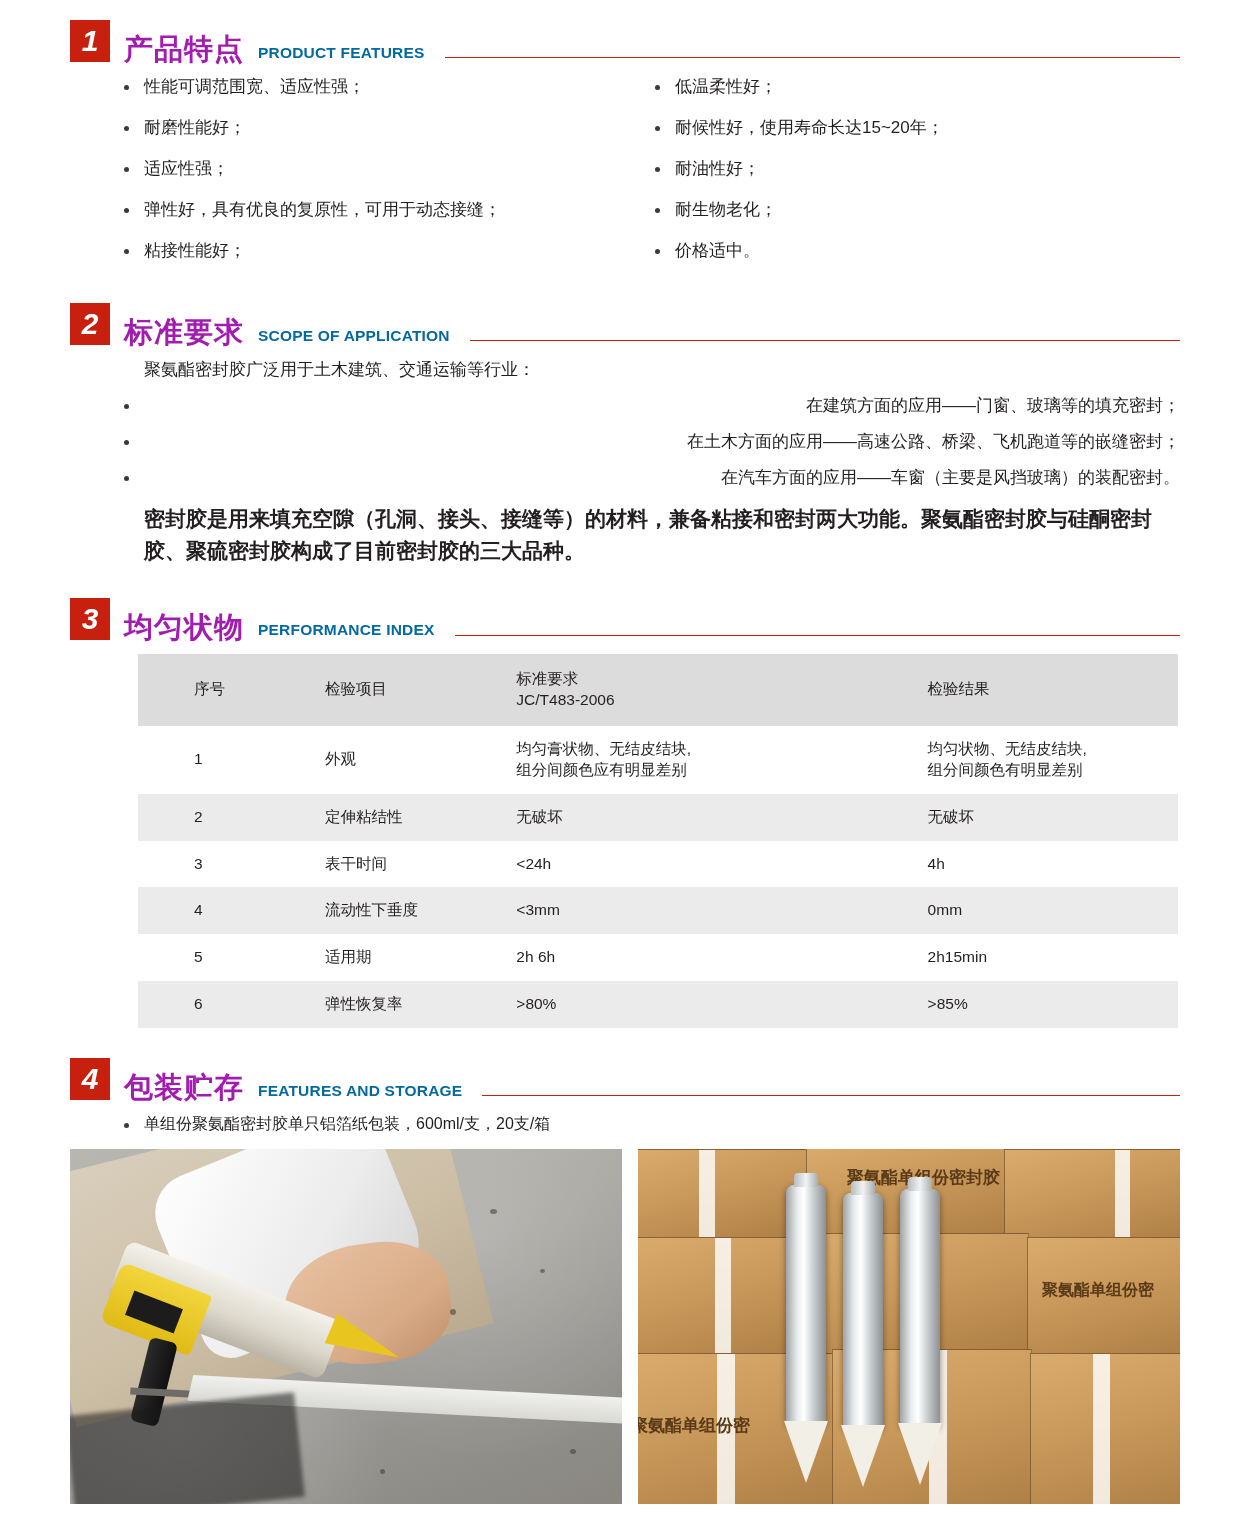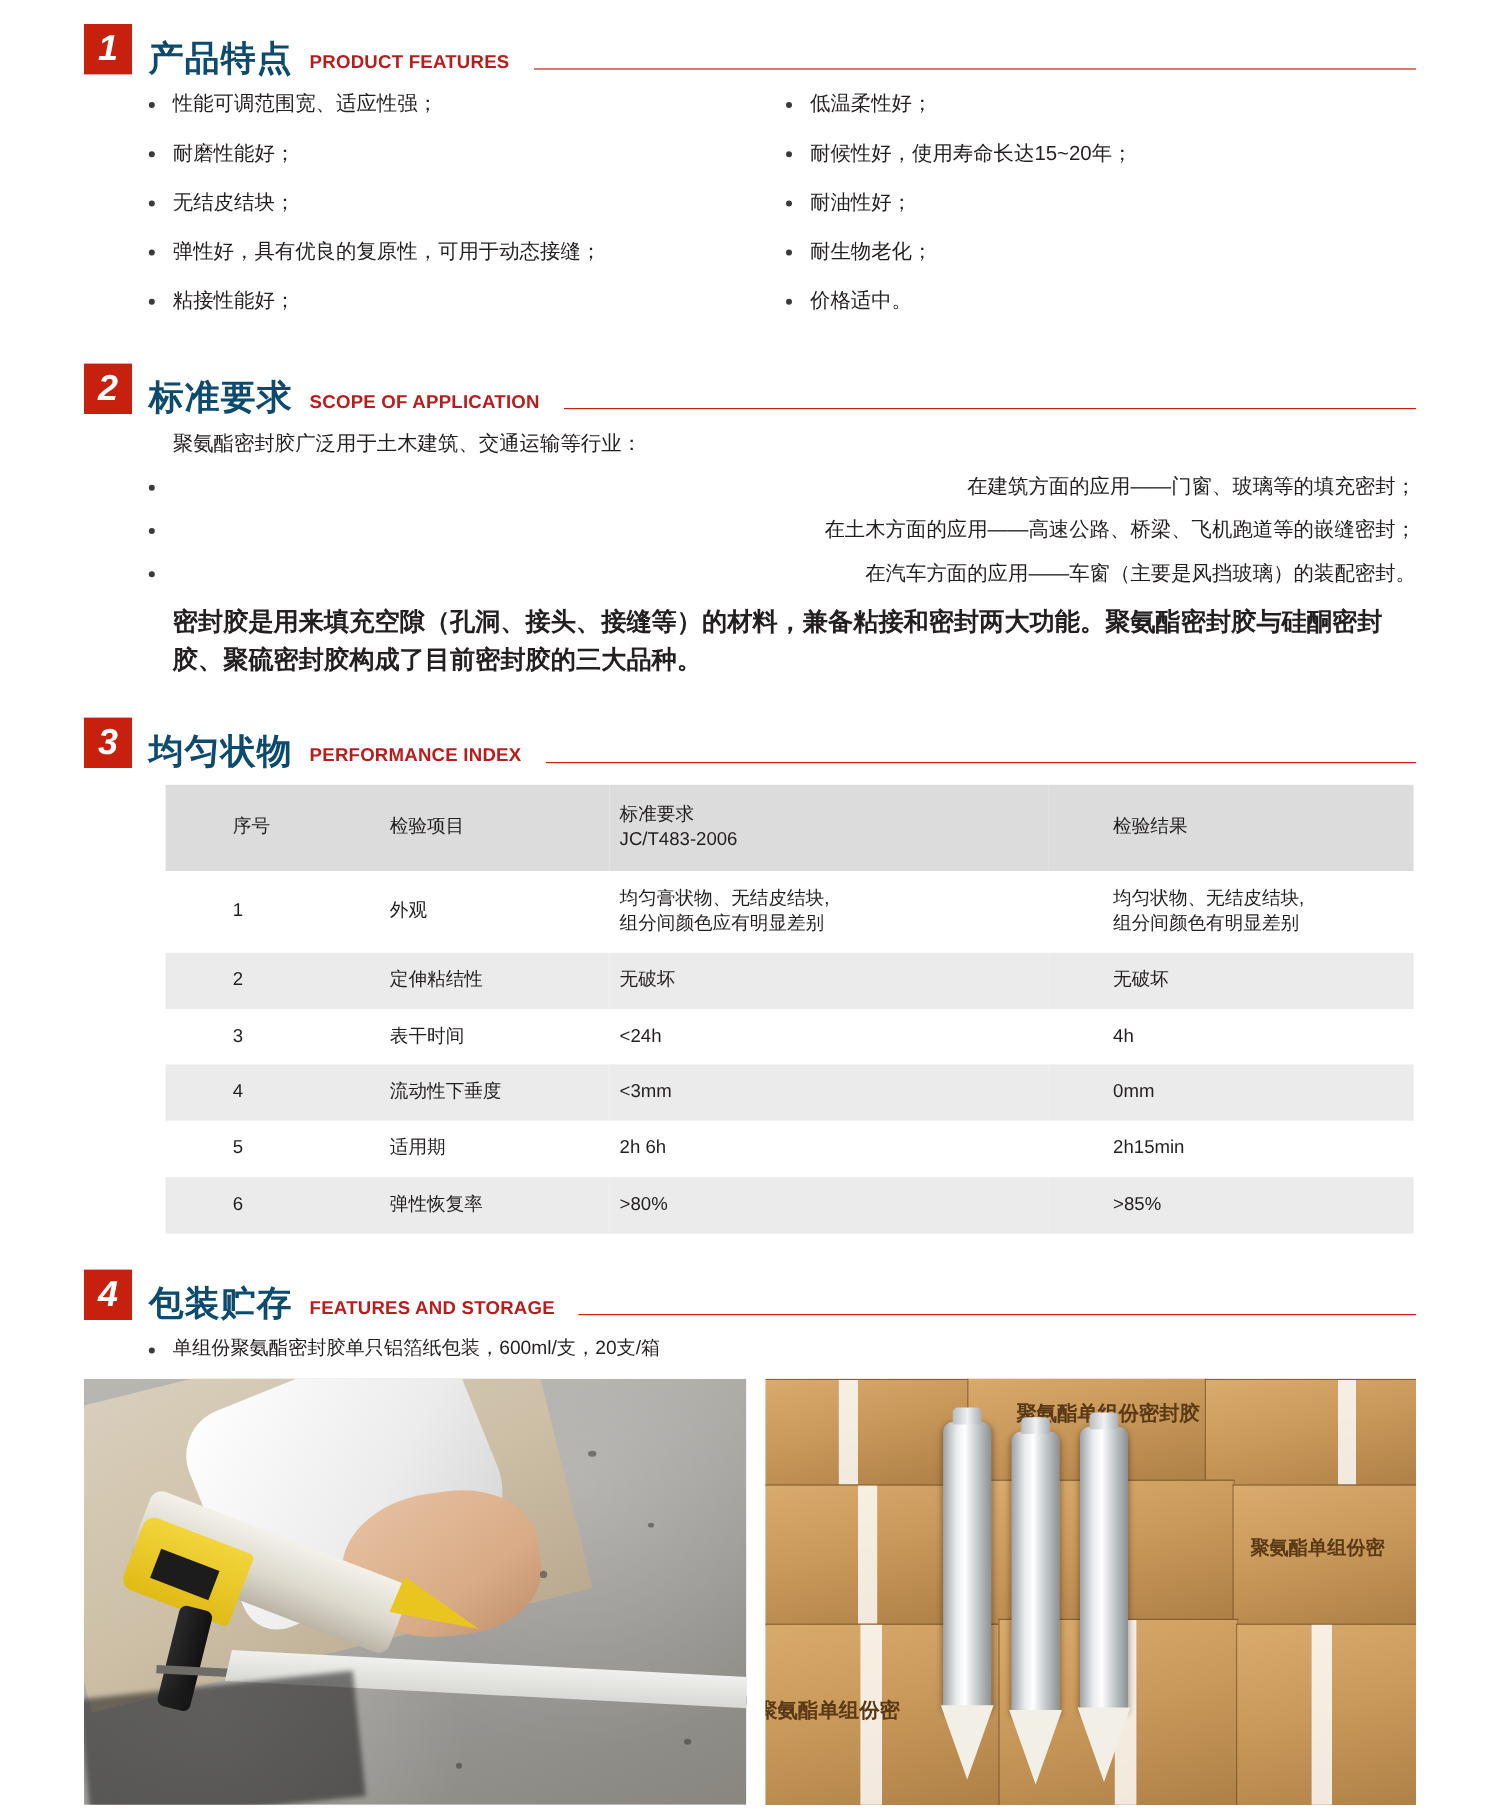--- a/index.html
+++ b/index.html
@@ -34,30 +34,30 @@
     font-style: italic;
     display: flex;
     align-items: center;
     justify-content: center;
     line-height: 1;
     flex: none;
   }
   .sec-title-cn {
     font-size: 29px;
     font-weight: bold;
-    color: #0c4a6e;
+    color: #a21caf;
     line-height: 1;
     letter-spacing: 1px;
     position: relative;
     top: 2px;
   }
   .sec-title-en {
     font-size: 15.5px;
     font-weight: bold;
-    color: #b91c1c;
+    color: #0369a1;
     letter-spacing: 0.2px;
     line-height: 1;
     position: relative;
     top: -2px;
   }
   .sec-rule {
     flex: 1;
     height: 1px;
     background: #c8200f;
     margin-bottom: 4px;
@@ -297,21 +297,21 @@
     <div class="sec-title-cn">产品特点</div>
     <div class="sec-title-en">PRODUCT FEATURES</div>
     <div class="sec-rule"></div>
   </div>
 
   <div class="cols">
     <div class="col">
       <ul class="bul">
         <li>性能可调范围宽、适应性强；</li>
         <li>耐磨性能好；</li>
-        <li>无结皮结块；</li>
+        <li>适应性强；</li>
         <li>弹性好，具有优良的复原性，可用于动态接缝；</li>
         <li>粘接性能好；</li>
       </ul>
     </div>
     <div class="col">
       <ul class="bul">
         <li>低温柔性好；</li>
         <li>耐候性好，使用寿命长达15~20年；</li>
         <li>耐油性好；</li>
         <li>耐生物老化；</li>

